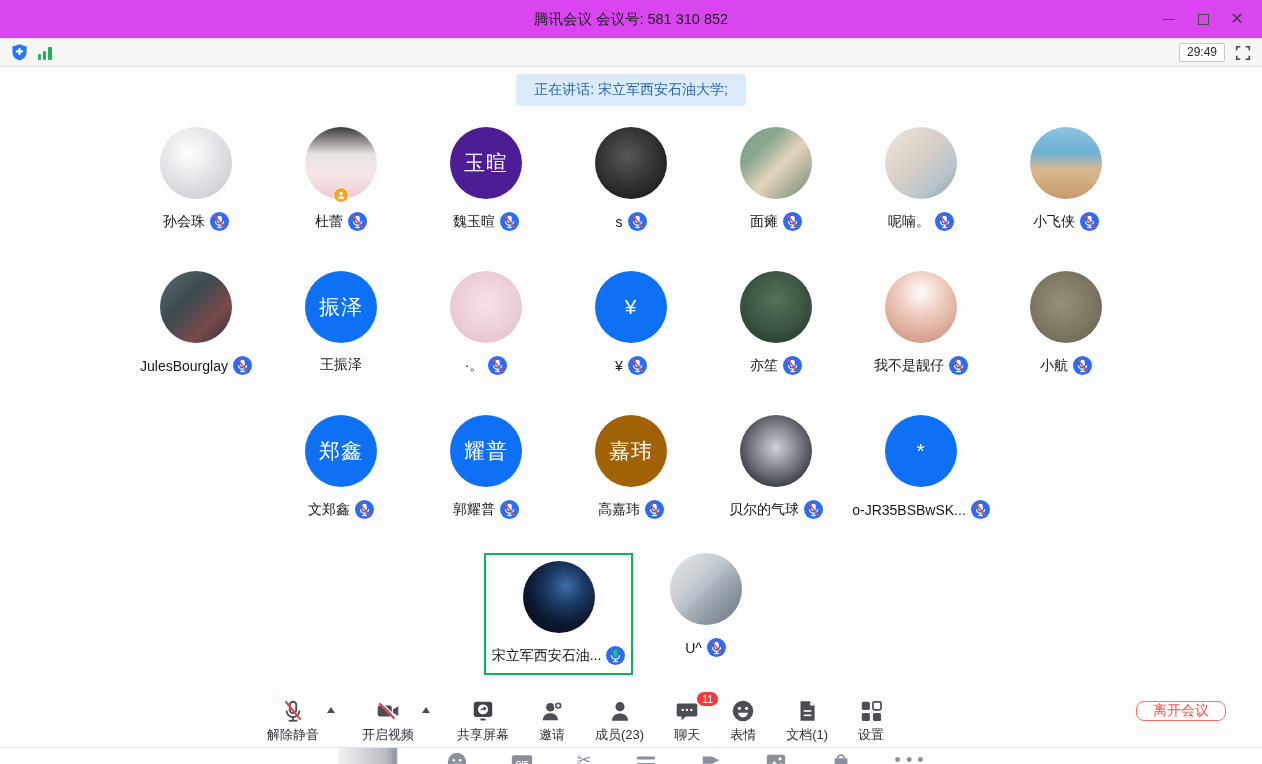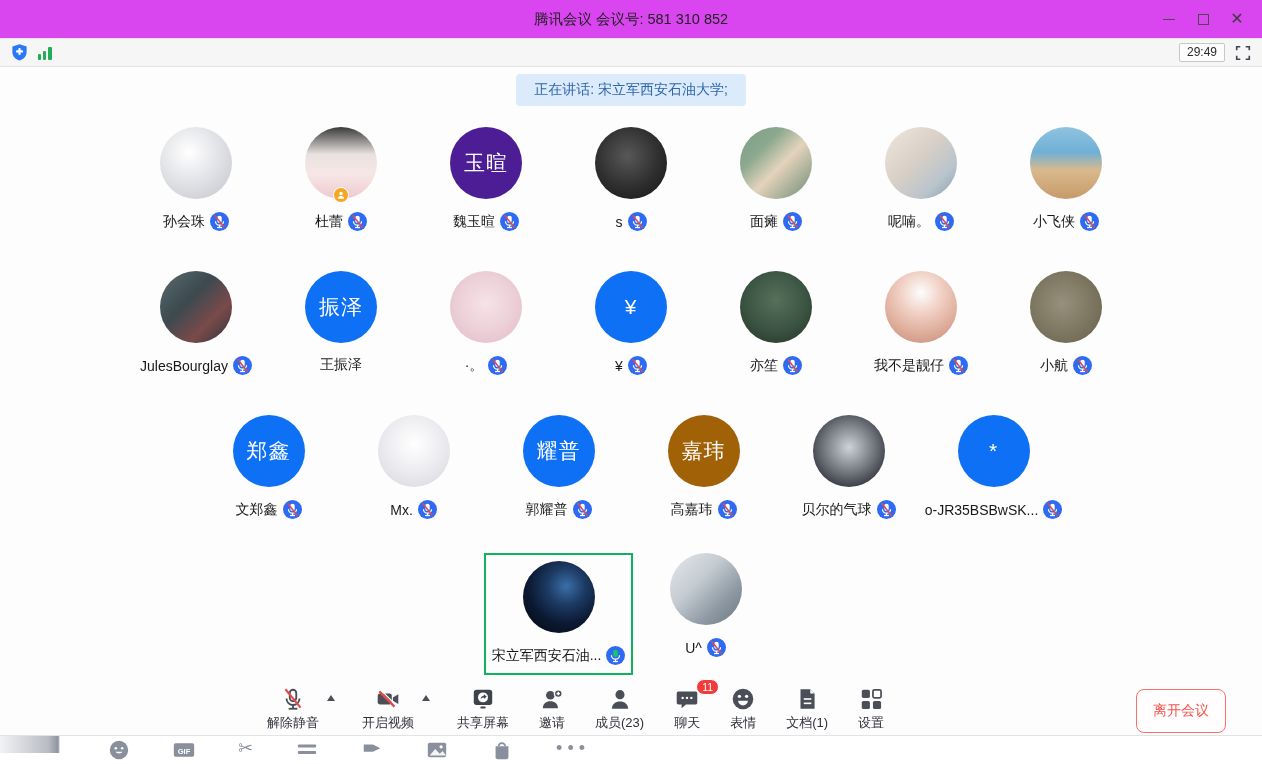--- a/index.html
+++ b/index.html
@@ -67,26 +67,26 @@
   .tb-icon { height:26px; display:flex; align-items:center; justify-content:center; }
   .tb-icon svg { width:26px; height:26px; }
   .tb-label { font-size:13px; color:#2f3138; margin-top:2px; white-space:nowrap; }
   .tb-caret { position:absolute; right:-16px; top:17px; width:0; height:0;
     border-left:4.5px solid transparent; border-right:4.5px solid transparent;
     border-bottom:6px solid #4b4e57; }
   .tb-item.has-caret { margin-right:28px; }
   .badge { position:absolute; top:1px; left:22px; background:#f23c3c; color:#fff; font-size:10.5px;
     border-radius:8px; padding:1px 5px; line-height:12px; border:1.5px solid #fdfdfe; }
   .leave-btn { position:absolute; right:36px; top:11px; border:1px solid #f87068; color:#f2544b;
-    background:#fffdfd; font-size:14px; border-radius:8px; padding:12px 16px; cursor:default;
+    background:#fffdfd; font-size:14px; border-radius:8px; padding:0 16px; cursor:default;
     font-family:inherit; }
 
   
-  .understrip { height:29px; background:#ffffff; border-top:1px solid #e3e3e5; flex:0 0 auto;
-    position:relative; overflow:hidden; display:flex; align-items:flex-start; }
+  .understrip { height:17px; background:#ffffff; border-top:1px solid #e3e3e5; flex:0 0 auto;
+    position:relative; overflow:hidden; display:flex; align-items:flex-start;justify-content:center; }
   .edge-fade { width:60px; height:17px; background:linear-gradient(90deg,#f3f3f5,#b9bcc4 80%,#8f93a0 97%,#fff); flex:0 0 auto; }
   .us-icons { display:flex; align-items:flex-start; gap:43px; padding-left:48px; padding-top:3px; }
   .us-icon { color:#8a8f9c; font-size:18px; line-height:1; }
   .us-icon svg { width:22px; height:22px; }
 </style>
 </head>
 <body>
 
 <div class="window">
 
@@ -416,39 +416,20 @@
           <rect class="mic-body" x="9.2" y="4.6" width="5.6" height="9.4" rx="2.8" fill="#fff"></rect>
           <path d="M6.9 11.6a5.1 5.1 0 0 0 10.2 0" stroke="#fff" stroke-width="1.6" fill="none"></path>
           <line x1="12" y1="16.7" x2="12" y2="19" stroke="#fff" stroke-width="1.6"></line>
           <line x1="8.9" y1="19.6" x2="15.1" y2="19.6" stroke="#fff" stroke-width="1.6"></line>
           <line class="slash" x1="5.8" y1="4.2" x2="18.4" y2="19.8" stroke="#dd4a4e" stroke-width="2"></line>
         </svg>
       </span>
     </div>
   </div>
           <div class="tile">
-    <div class="avatar" style="background: radial-gradient(circle at 50% 40%, rgb(255, 255, 255) 0%, rgb(236, 236, 240) 50%, rgb(212, 212, 218) 100%);">
-      <span class="avatar-text"></span>
-
-    </div>
-    <div class="plabel">
-      <span class="pname">Mx.</span>
-      <span class="mic mic-muted">
-        <svg viewBox="0 0 24 24">
-          <circle cx="12" cy="12" r="12" fill="#2e6bf2"></circle>
-          <rect class="mic-body" x="9.2" y="4.6" width="5.6" height="9.4" rx="2.8" fill="#fff"></rect>
-          <path d="M6.9 11.6a5.1 5.1 0 0 0 10.2 0" stroke="#fff" stroke-width="1.6" fill="none"></path>
-          <line x1="12" y1="16.7" x2="12" y2="19" stroke="#fff" stroke-width="1.6"></line>
-          <line x1="8.9" y1="19.6" x2="15.1" y2="19.6" stroke="#fff" stroke-width="1.6"></line>
-          <line class="slash" x1="5.8" y1="4.2" x2="18.4" y2="19.8" stroke="#dd4a4e" stroke-width="2"></line>
-        </svg>
-      </span>
-    </div>
-  </div>
-          <div class="tile">
     <div class="avatar" style="background: rgb(13, 112, 245);">
       <span class="avatar-text">耀普</span>
 
     </div>
     <div class="plabel">
       <span class="pname">郭耀普</span>
       <span class="mic mic-muted">
         <svg viewBox="0 0 24 24">
           <circle cx="12" cy="12" r="12" fill="#2e6bf2"></circle>
           <rect class="mic-body" x="9.2" y="4.6" width="5.6" height="9.4" rx="2.8" fill="#fff"></rect>

